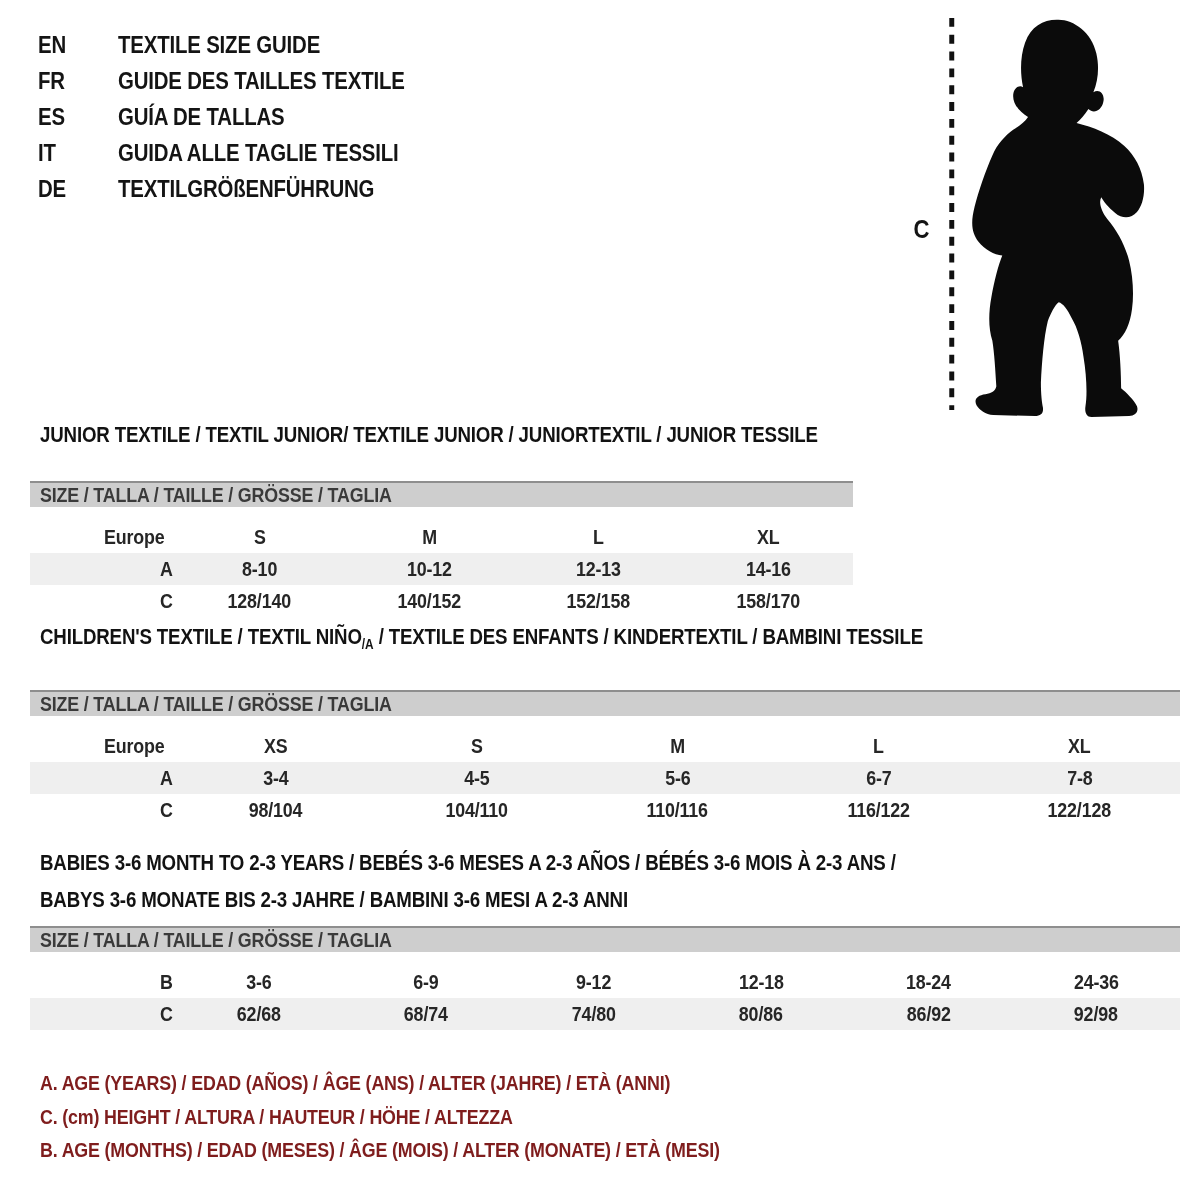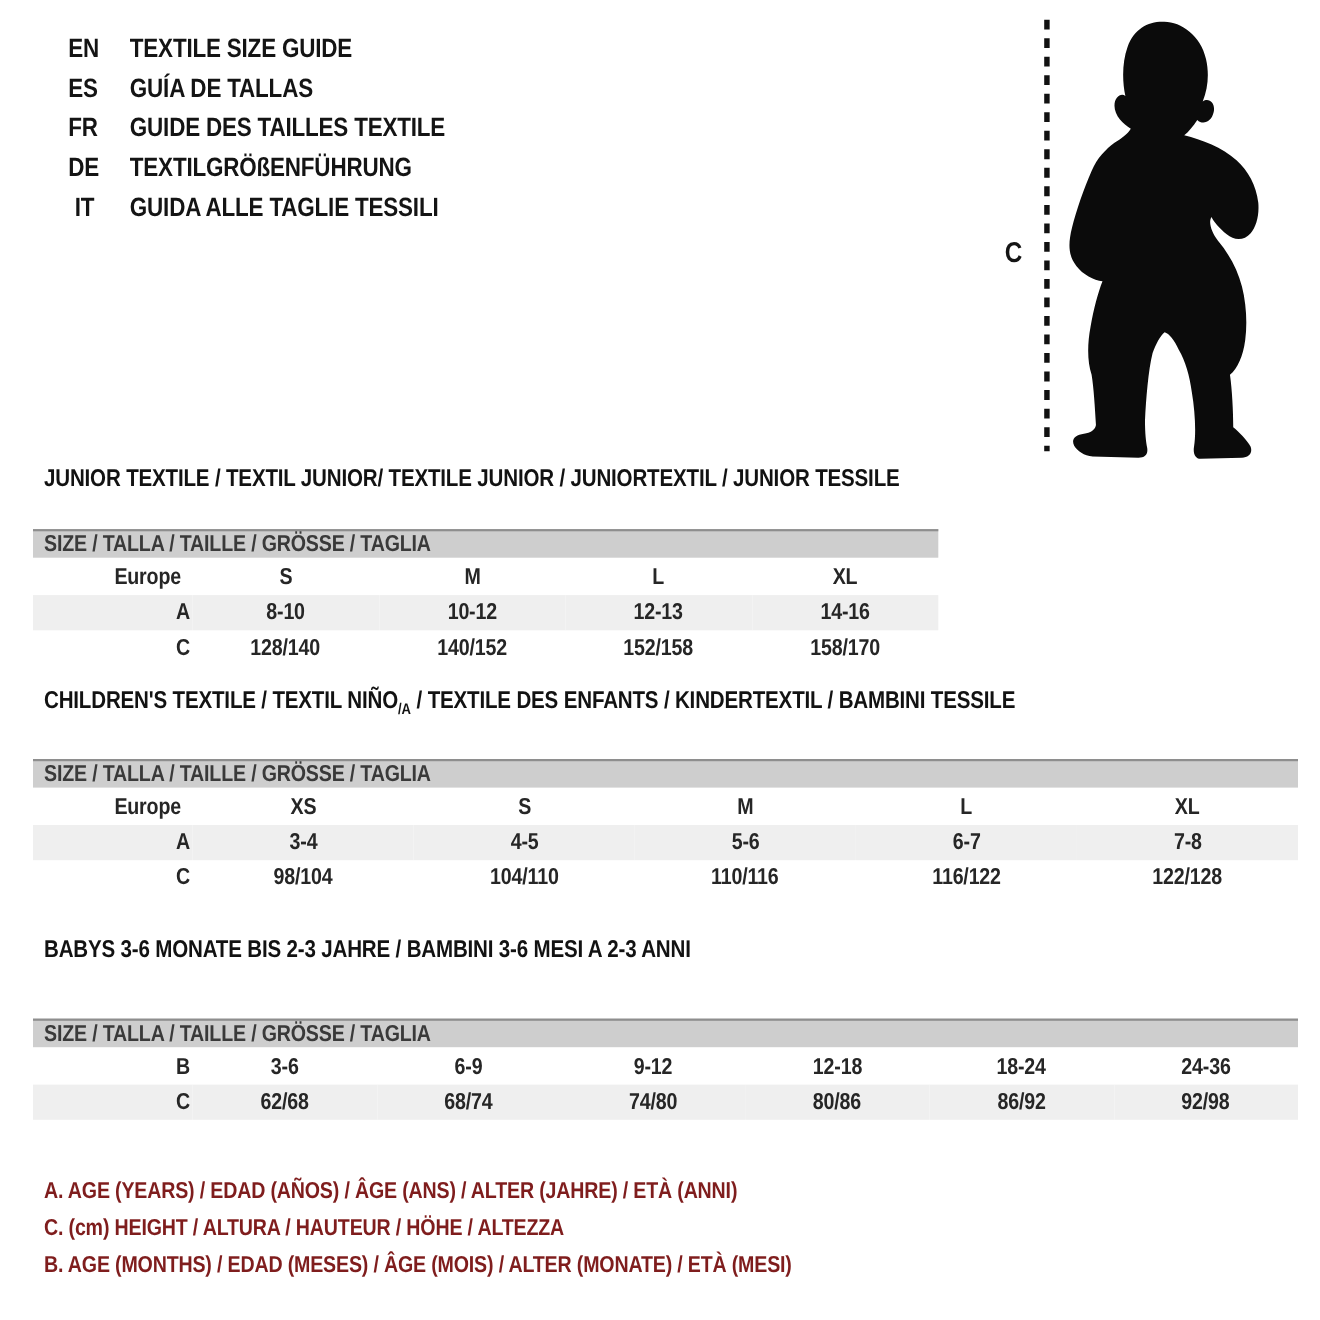--- a/index.html
+++ b/index.html
@@ -7,21 +7,21 @@
     position:relative; width:1200px; height:1200px; background:#ffffff;
     font-family:"Liberation Sans", sans-serif; font-weight:bold; color:#1e1e1e;
     overflow:hidden;
   }
   
   .t { display:inline-block; transform:scaleX(0.85); letter-spacing:-0.2px; white-space:nowrap; }
   .t-l { transform-origin:0 50%; }
 
   
   .lang { position:absolute; left:38px; top:27px; font-size:24px; line-height:36px; color:#141414; }
-  .lang-row { display:flex;text-align:center; }
+  .lang-row { display:flex; }
   .lang-code { width:80px; }
 
   
   .figure { position:absolute; left:895px; top:6px; width:270px; height:416px; }
   .c-label { position:absolute; left:912px; top:214px; font-size:26px; color:#141414; }
 
   
   .heading { position:absolute; left:40px; font-size:22px; color:#121212; }
   .h-junior { top:422px; }
   .h-children { top:624px; }
@@ -29,21 +29,21 @@
   .subA { font-size:14px; vertical-align:-5px; letter-spacing:0; }
 
   
   .tblwrap { position:absolute; left:30px; }
   .tw-junior { top:481px; width:823px; }
   .tw-children { top:690px; width:1150px; }
   .tw-babies { top:926px; width:1150px; }
   .size-bar {
     height:26px; background:#cecece; border-top:2px solid #8e8e8e;
     display:flex; align-items:center; padding-left:10px; box-sizing:border-box;
-    font-size:21px; color:#3a3a3a; margin-bottom:2px;
+    font-size:21px; color:#3a3a3a; margin-bottom:14px;
   }
   table { width:100%; border-collapse:collapse; table-layout:fixed; font-size:21px; color:#262626; }
   td { height:32px; text-align:center; padding:0; vertical-align:middle; }
   td.lbl { text-align:right; padding-left:10px; }
   tr.stripe { background:#efefef; }
   col.c0 { width:145px; }
 
   
   .legend { position:absolute; left:40px; top:1066px; font-size:21px; line-height:33.5px; color:#7f1d1d; }
 </style>
@@ -51,34 +51,34 @@
 <body>
 
 <div class="page">
 
   <div class="lang">
     <div class="lang-row">
       <span class="lang-code"><span class="t t-l">EN</span></span>
       <span><span class="t t-l">TEXTILE SIZE GUIDE</span></span>
     </div>
     <div class="lang-row">
+      <span class="lang-code"><span class="t t-l">FR</span></span>
+      <span><span class="t t-l">GUIDE DES TAILLES TEXTILE</span></span>
+    </div>
+    <div class="lang-row">
       <span class="lang-code"><span class="t t-l">ES</span></span>
       <span><span class="t t-l">GUÍA DE TALLAS</span></span>
     </div>
     <div class="lang-row">
-      <span class="lang-code"><span class="t t-l">FR</span></span>
-      <span><span class="t t-l">GUIDE DES TAILLES TEXTILE</span></span>
+      <span class="lang-code"><span class="t t-l">IT</span></span>
+      <span><span class="t t-l">GUIDA ALLE TAGLIE TESSILI</span></span>
     </div>
     <div class="lang-row">
       <span class="lang-code"><span class="t t-l">DE</span></span>
       <span><span class="t t-l">TEXTILGRÖßENFÜHRUNG</span></span>
-    </div>
-    <div class="lang-row">
-      <span class="lang-code"><span class="t t-l">IT</span></span>
-      <span><span class="t t-l">GUIDA ALLE TAGLIE TESSILI</span></span>
     </div>
   </div>
 
   <svg class="figure" viewBox="0 0 270 420" aria-hidden="true">
     <line x1="56" y1="12" x2="56" y2="408" stroke="#111111" stroke-width="5" stroke-dasharray="9 8"></line>
     <path fill="#0b0b0b" d="
       M162,14
       C178,13 197,26 202,48
       C205,61 204,75 199,87
       C205,83 211,89 209,97
@@ -202,20 +202,21 @@
           <td><span class="t">104/110</span></td>
           <td><span class="t">110/116</span></td>
           <td><span class="t">116/122</span></td>
           <td><span class="t">122/128</span></td>
         </tr>
       </tbody>
     </table>
   </div>
 
   <div class="heading h-babies">
+    <div><span class="t t-l">BABIES 3-6 MONTH TO 2-3 YEARS / BEBÉS 3-6 MESES A 2-3 AÑOS / BÉBÉS 3-6 MOIS À 2-3 ANS /</span></div>
     <div><span class="t t-l">BABYS 3-6 MONATE BIS 2-3 JAHRE / BAMBINI 3-6 MESI A 2-3 ANNI</span></div>
   </div>
   <div class="tblwrap tw-babies">
     <div class="size-bar">
         <span class="t t-l">SIZE / TALLA / TAILLE / GRÖSSE / TAGLIA</span>
       </div>
     <table>
       <colgroup>
           <col class="c0">
           <col>

